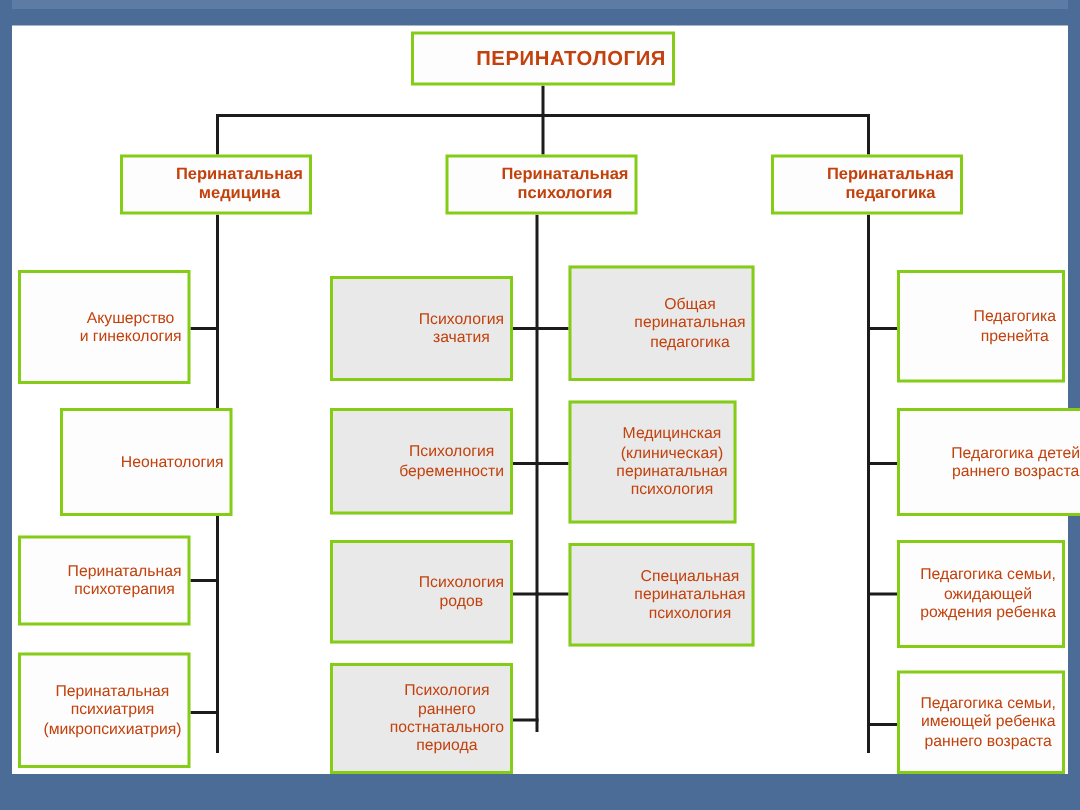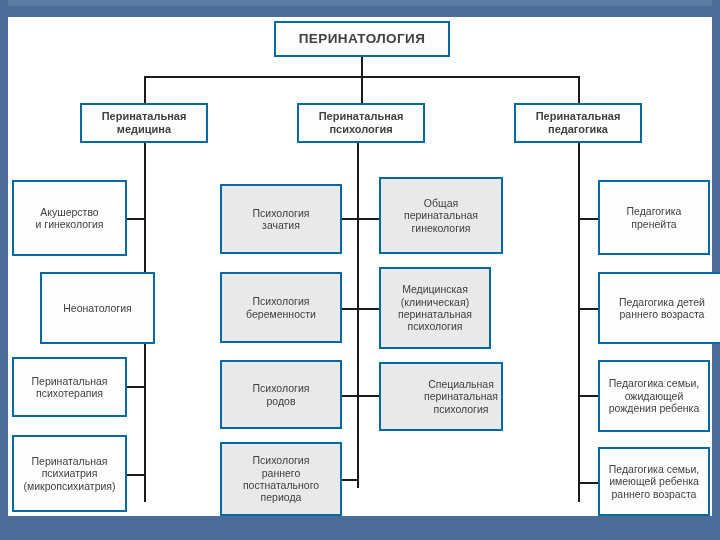--- a/index.html
+++ b/index.html
@@ -38,27 +38,27 @@
     left: 8px;
     top: 17px;
     width: 704px;
     height: 499px;
   }
 
   
   .box {
     position: absolute;
     box-sizing: border-box;
-    border: 2px solid #0369a1;
+    border: 2px solid #84cc16;
     background: #fdfdfd;
     display: flex;
     align-items: center;
-    justify-content: center;
+    justify-content: flex-end;
     text-align: center;
-    color: #404040;
+    color: #c2410c;
     line-height: 1.18;
     z-index: 4;
   }
   .box span {
     display: block;
     padding: 0 4px;
     white-space: pre-line;
   }
 
   .box.root {
@@ -176,21 +176,21 @@
     <div class="box leaf shaded" style="left:212px; top:425px; width:122px; height:74px;">
       <span>Психология
 раннего
 постнатального
 периода</span>
     </div>
 
     <div class="box leaf shaded" style="left:371px; top:160px; width:124px; height:77px;">
       <span>Общая
 перинатальная
-гинекология</span>
+педагогика</span>
     </div>
     <div class="box leaf shaded" style="left:371px; top:250px; width:112px; height:82px;">
       <span>Медицинская
 (клиническая)
 перинатальная
 психология</span>
     </div>
     <div class="box leaf shaded" style="left:371px; top:345px; width:124px; height:69px;padding-left:40px;">
       <span>Специальная
 перинатальная

